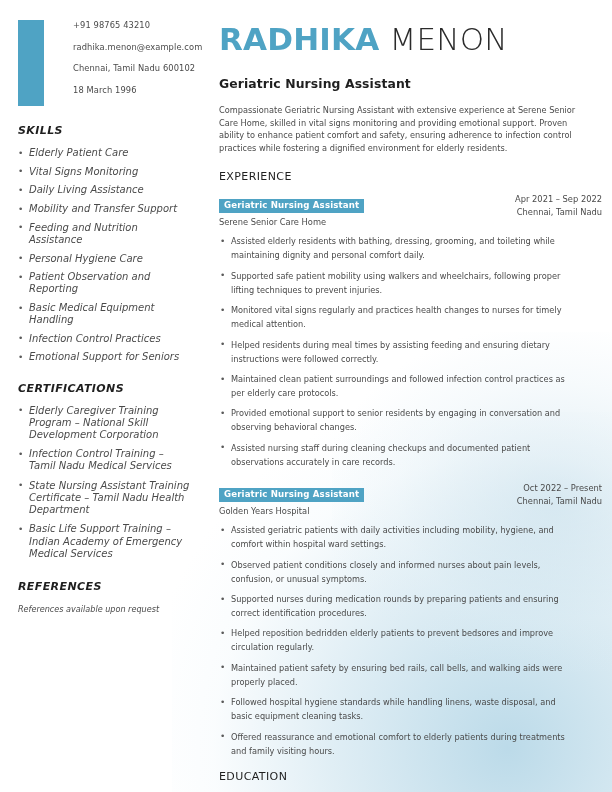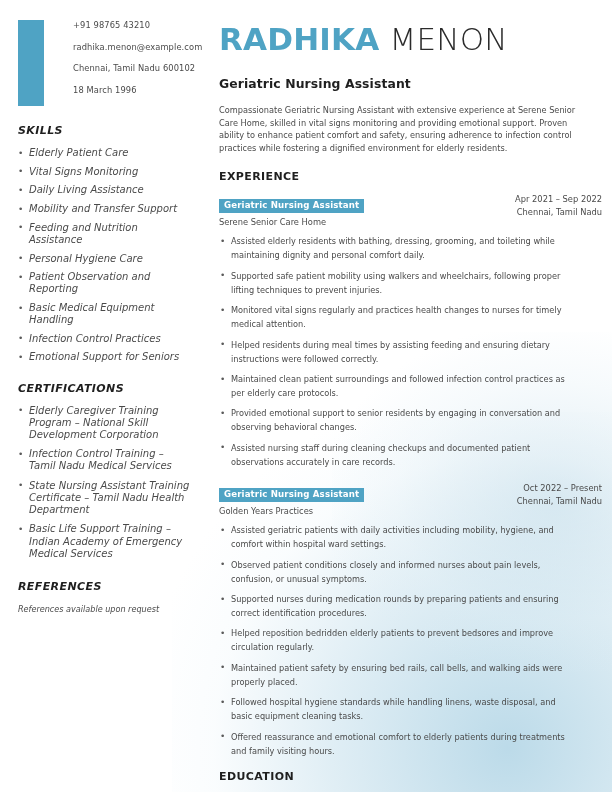--- a/index.html
+++ b/index.html
@@ -179,21 +179,21 @@
   .summary {
     font-size: 8.2px;
     line-height: 12.6px;
     color: #4a4a4a;
     width: 364px;
     margin-bottom: 16px;
   }
 
   .main-heading {
     font-size: 11px;
-    font-weight: bold;
+    font-weight: normal;
     letter-spacing: 0.4px;
     color: #1f1f1f;
     margin-bottom: 10px;
   }
 
   .entry { margin-bottom: 2px; }
 
   .entry-head {
     display: flex;
     justify-content: space-between;
@@ -374,21 +374,21 @@
         <li>Assisted nursing staff during cleaning checkups and documented patient observations accurately in care records.</li>
       </ul>
     </div>
 
     <div class="exp-gap"></div>
 
     <div class="entry">
       <div class="entry-head">
         <div class="entry-left">
           <span class="role-badge">Geriatric Nursing Assistant</span>
-          <div class="org">Golden Years Practices</div>
+          <div class="org">Golden Years Hospital</div>
         </div>
         <div class="entry-right">
           <div class="dates">Oct 2022 – Present</div>
           <div class="place">Chennai, Tamil Nadu</div>
         </div>
       </div>
       <ul class="bullets">
         <li>Assisted geriatric patients with daily activities including mobility, hygiene, and comfort within hospital ward settings.</li>
         <li>Observed patient conditions closely and informed nurses about pain levels, confusion, or unusual symptoms.</li>
         <li>Supported nurses during medication rounds by preparing patients and ensuring correct identification procedures.</li>

